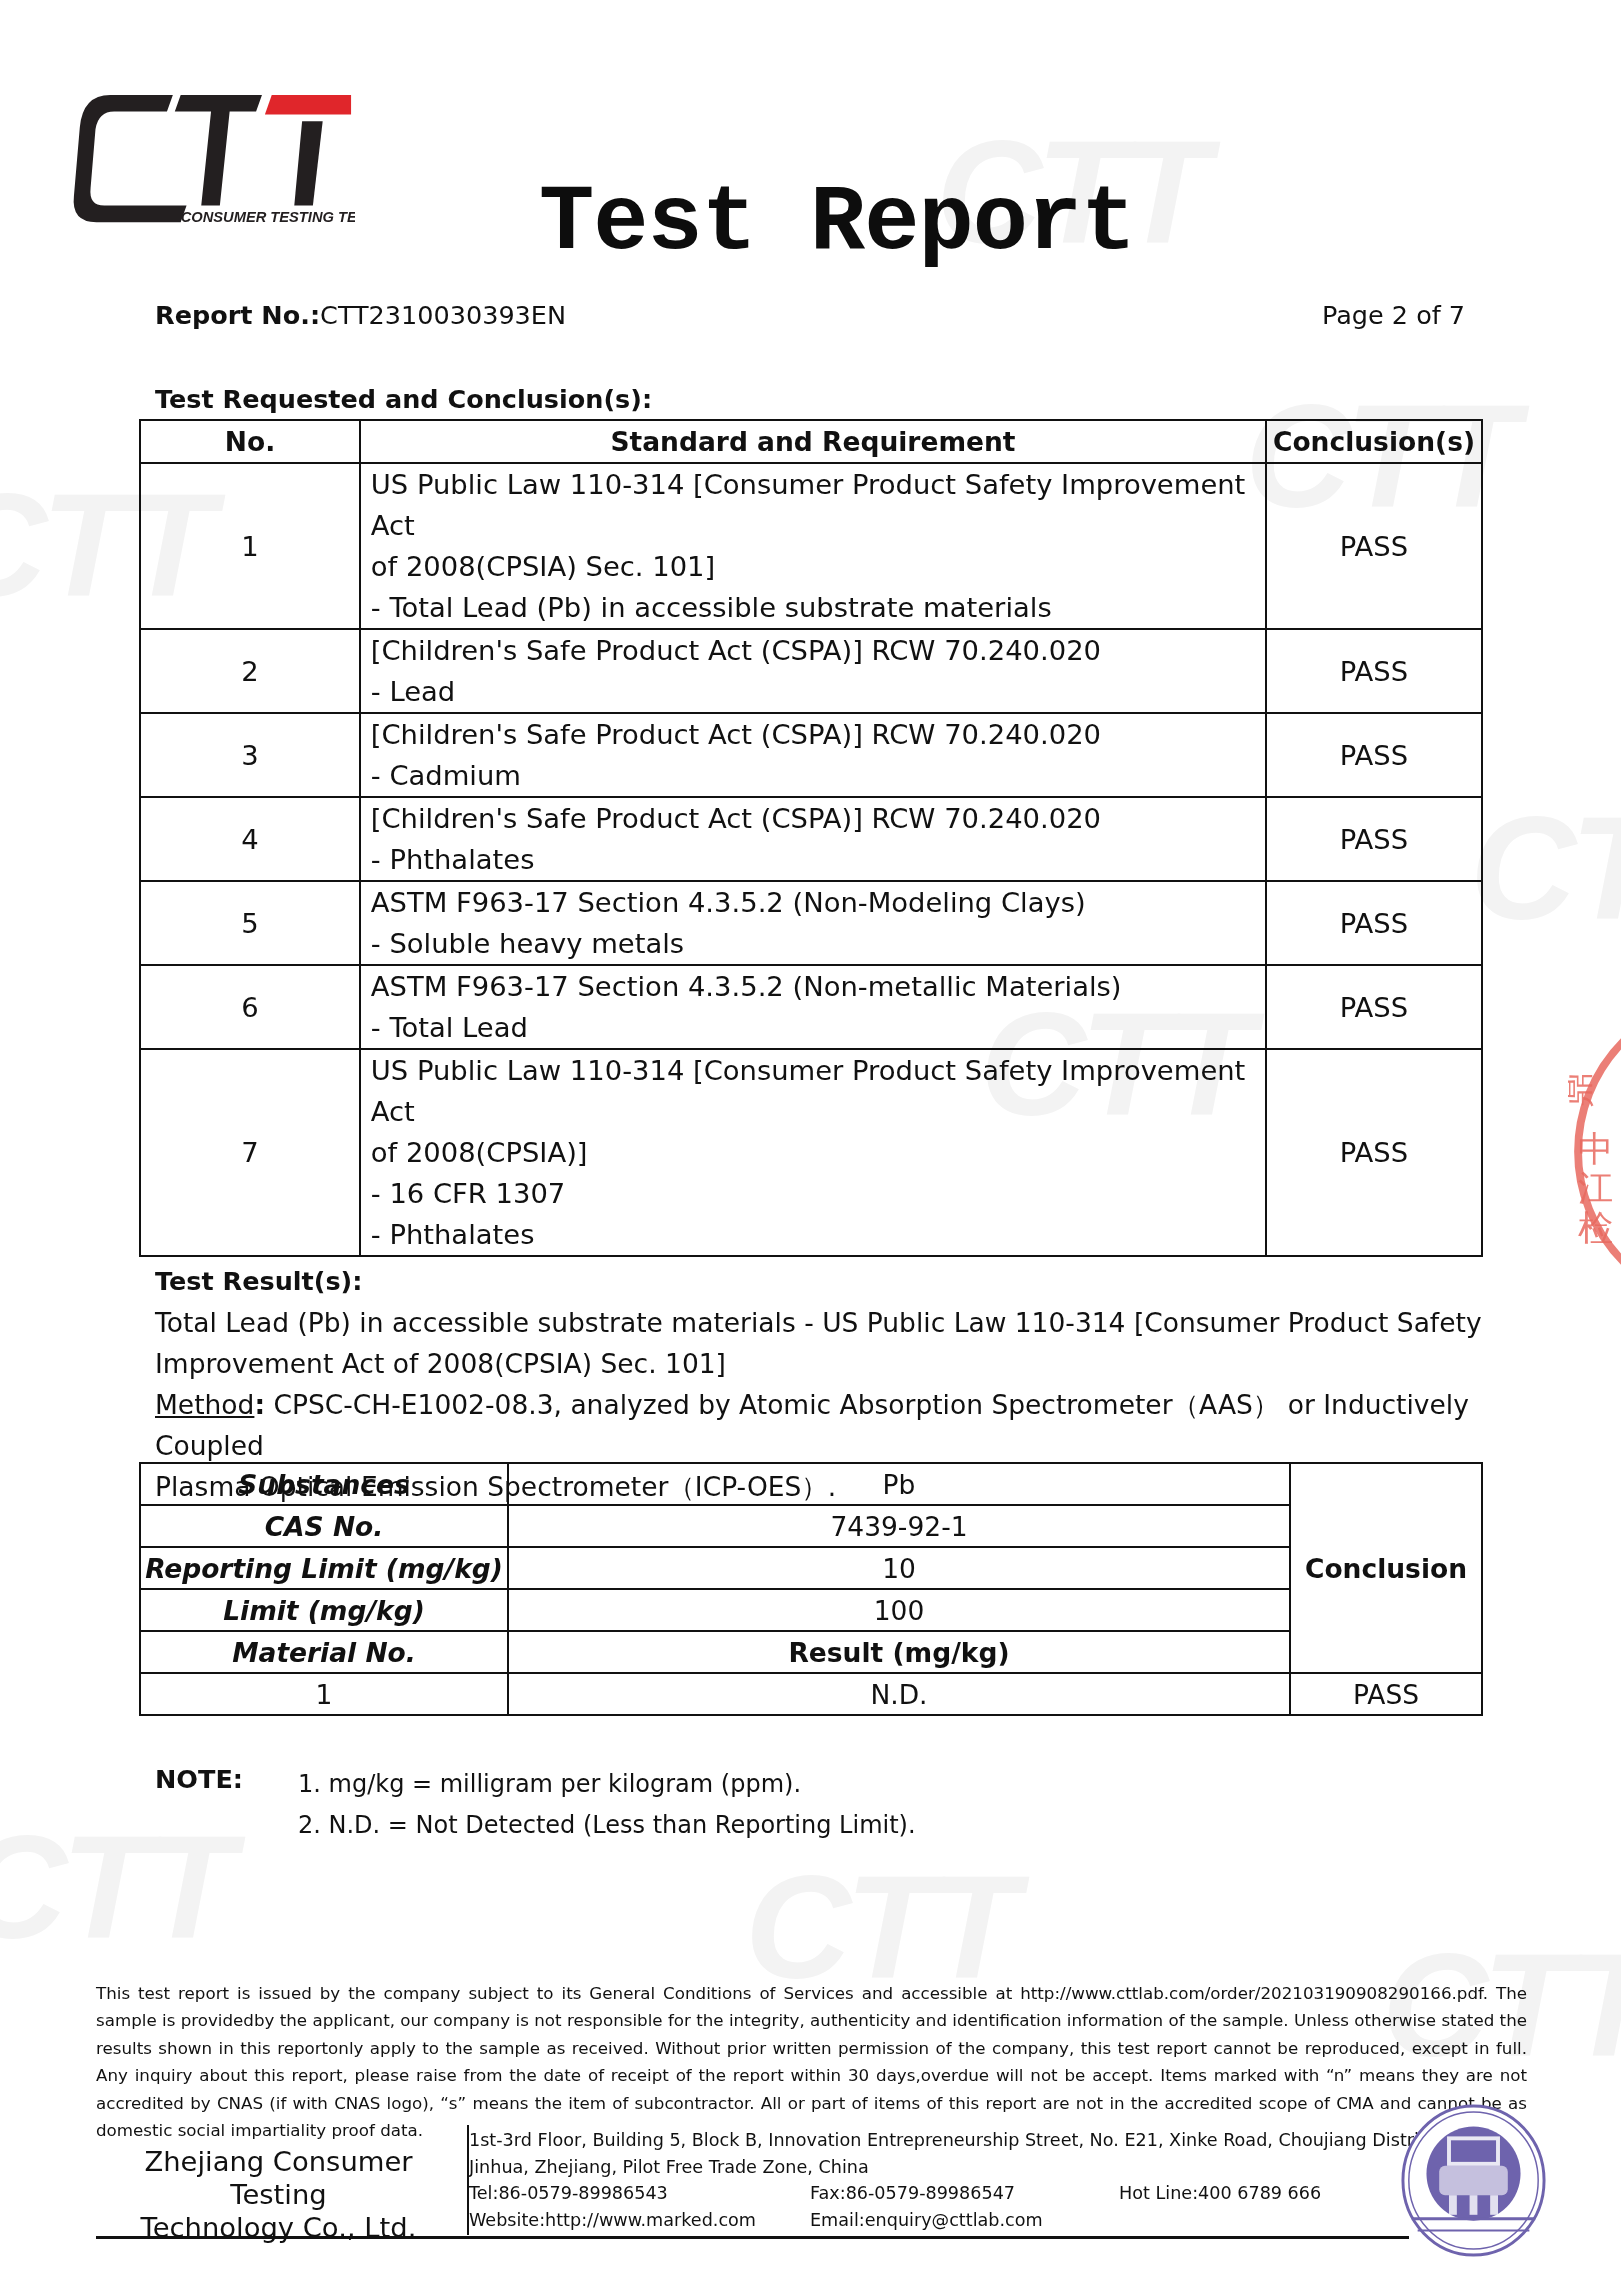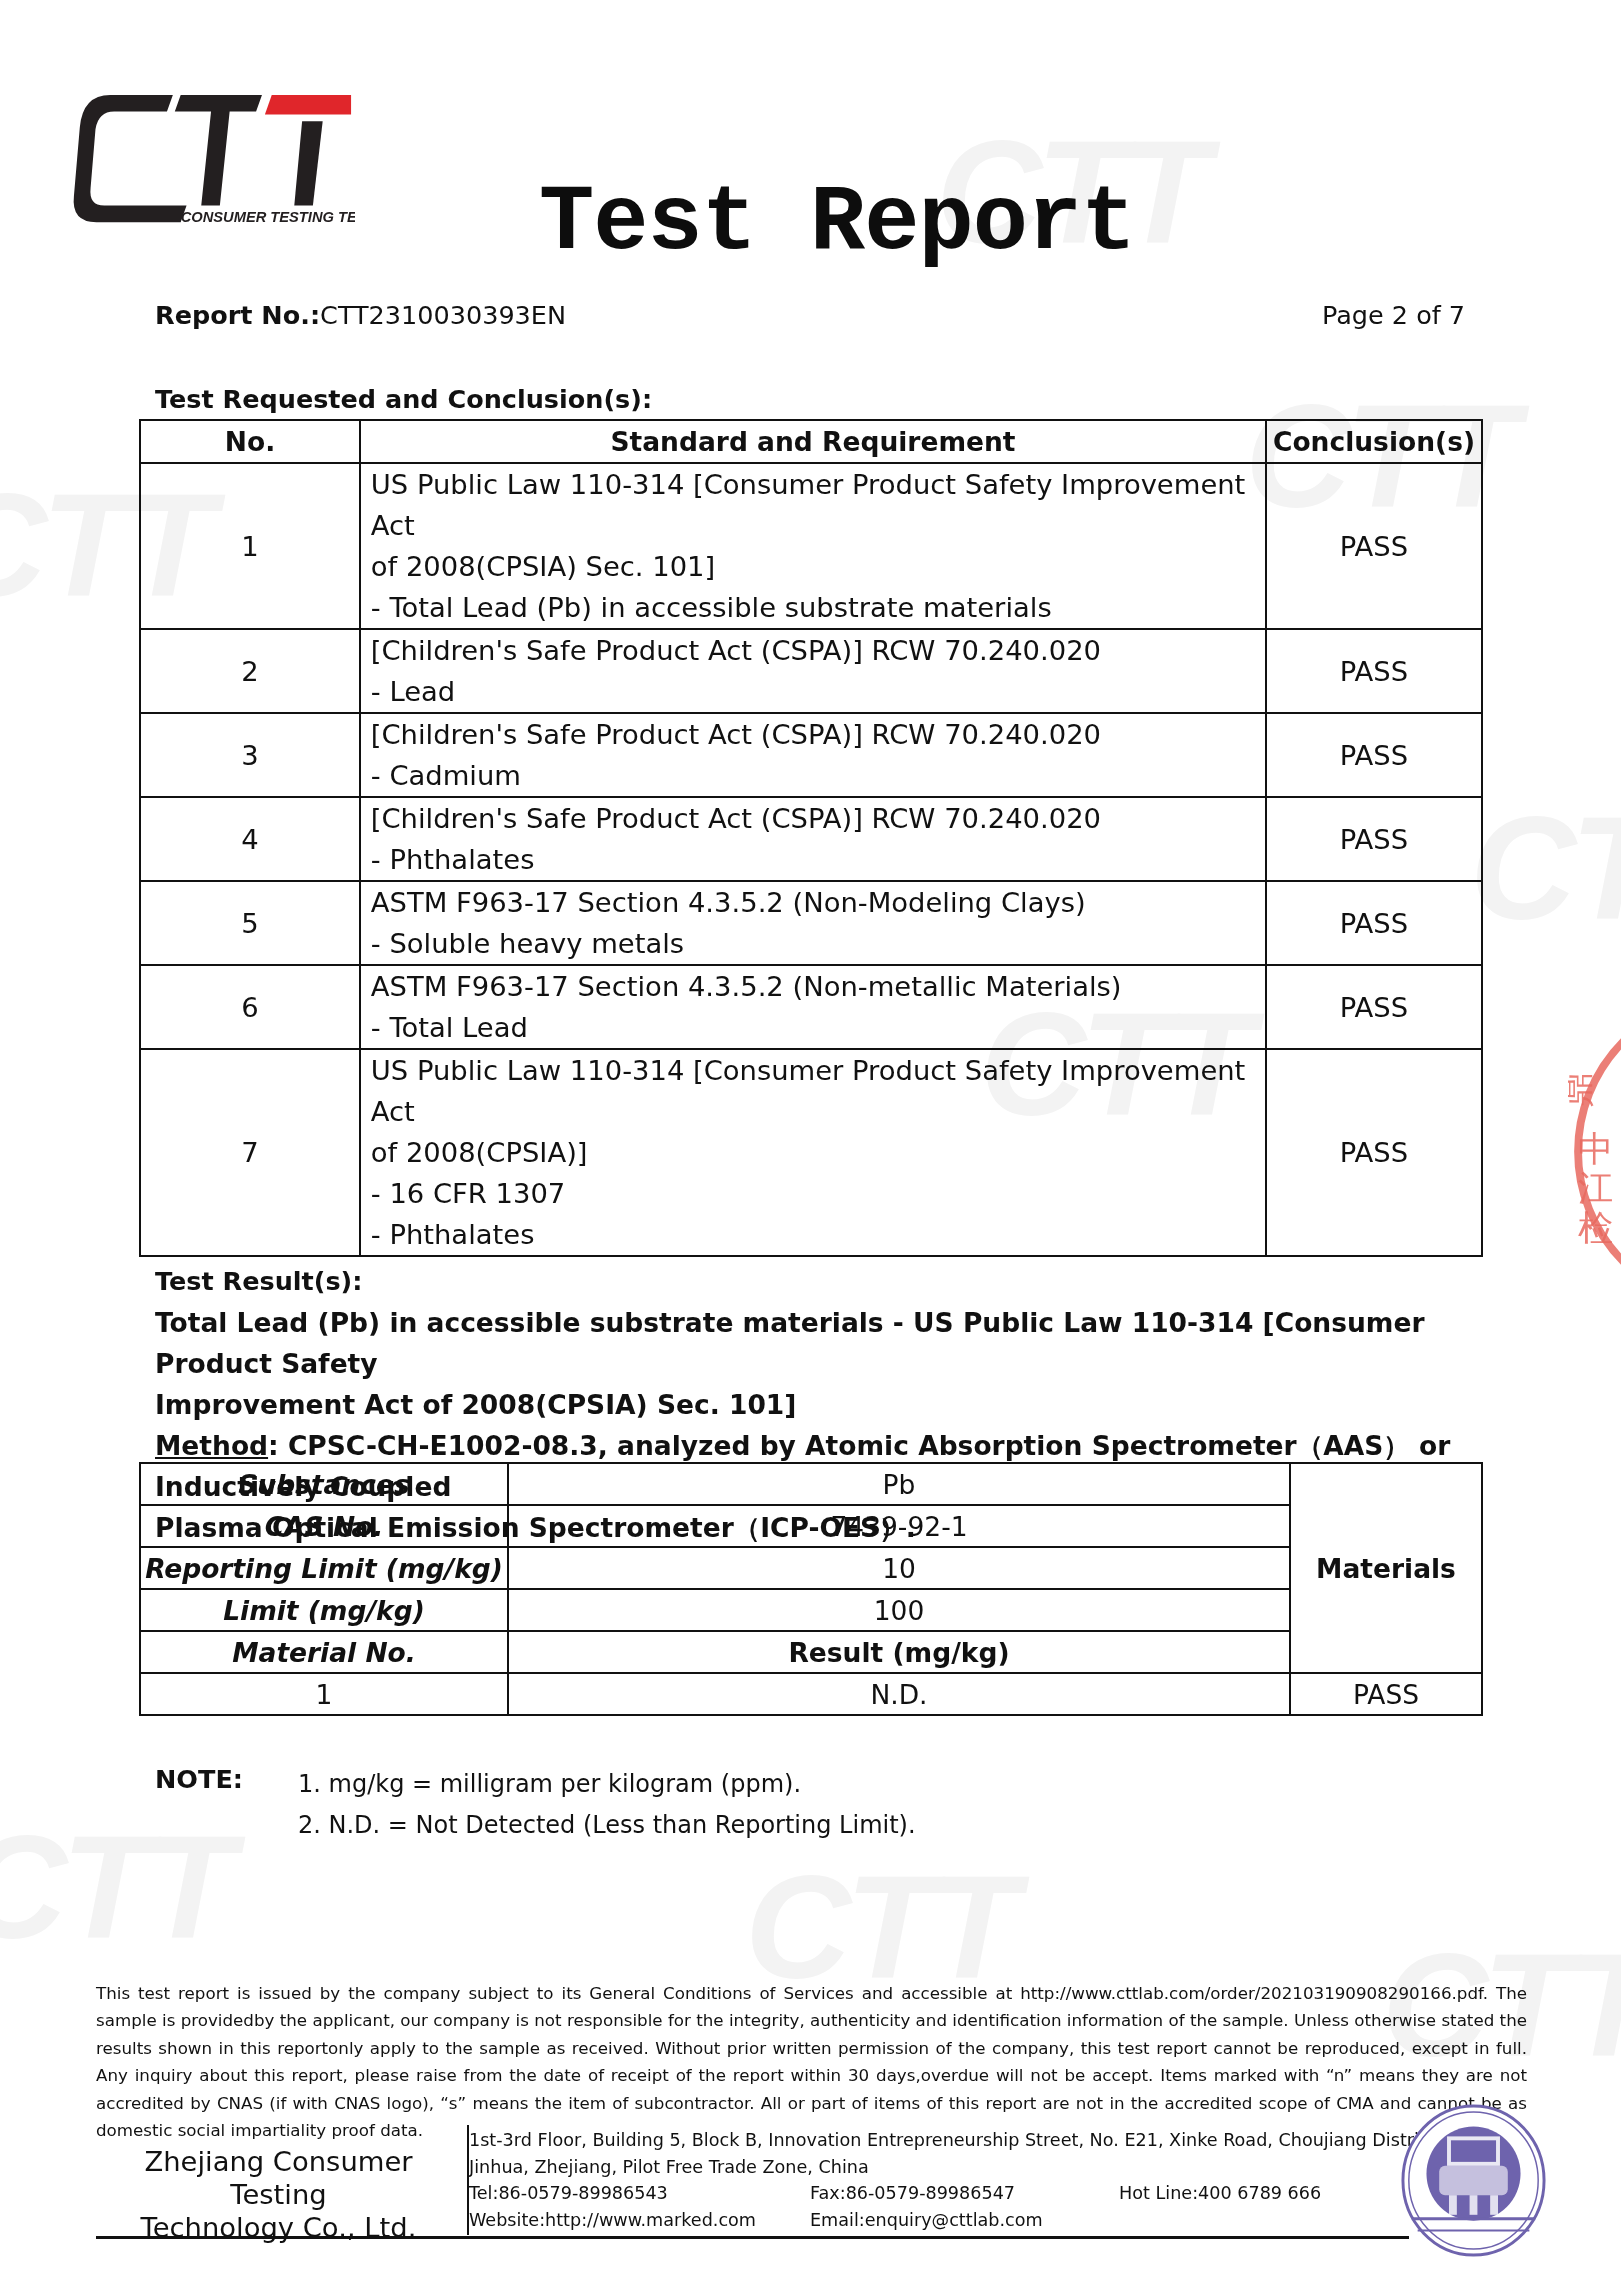--- a/index.html
+++ b/index.html
@@ -33,21 +33,21 @@
   .t1 td.no { text-align: center; width: 218px; }
   .t1 td.std { text-align: left; padding-left: 9.8px; line-height: 41px; }
   .t1 td.con { text-align: center; width: 214px; }
 
   .t2 { left: 139px; top: 1462px; width: 1344px; }
   .t2 td { height: 40px; text-align: center; font-size: 26.5px; }
   .t2 td.lbl { font-weight: bold; width: 366px; font-style: italic; }
   .t2 td.val { width: 780px; }
   .t2 td.bold { font-weight: bold; }
 
-  .results-text { left: 155px; top: 1302px; font-size: 26.5px; line-height: 41px; z-index: 2; width: 1372px; font-weight: bold; }
+  .results-text { left: 155px; top: 1302px; font-size: 26.5px; line-height: 41px; z-index: 2; width: 1372px; }
   .results-text u { text-decoration: underline; }
 
   .note-label { left: 155px; top: 1764px; font-weight: bold; font-size: 25.5px; z-index: 2; }
   .note-list { left: 298px; top: 1764px; font-size: 24px; line-height: 41px; z-index: 2; }
 
   .disclaimer { left: 96px; top: 1980px; width: 1431px; font-size: 16.7px; line-height: 27.4px; text-align: justify;
                 z-index: 2; color: #111; }
 
   .company { left: 96px; top: 2145px; width: 365px; text-align: center; font-size: 27.4px; line-height: 33px; z-index: 2; }
   .vline { left: 467px; top: 2125px; width: 2px; height: 110px; background: #111; z-index: 2; }
@@ -171,21 +171,21 @@
   <div>Improvement Act of 2008(CPSIA) Sec. 101]</div>
   <div><u>Method</u><b>:</b><span> CPSC-CH-E1002-08.3, analyzed by Atomic Absorption Spectrometer（AAS） or Inductively Coupled</span></div>
   <div>Plasma Optical Emission Spectrometer（ICP-OES）.</div>
 </div>
 
 <table class="t2">
   <tbody>
       <tr>
     <td class="lbl">Substances</td>
     <td class="val">Pb</td>
-    <td rowspan="5" class="bold">Materials</td>
+    <td rowspan="5" class="bold">Conclusion</td>
   </tr>
   <tr>
     <td class="lbl">CAS No.</td>
     <td class="val">7439-92-1</td>
   </tr>
   <tr>
     <td class="lbl">Reporting Limit (mg/kg)</td>
     <td class="val">10</td>
   </tr>
   <tr>

